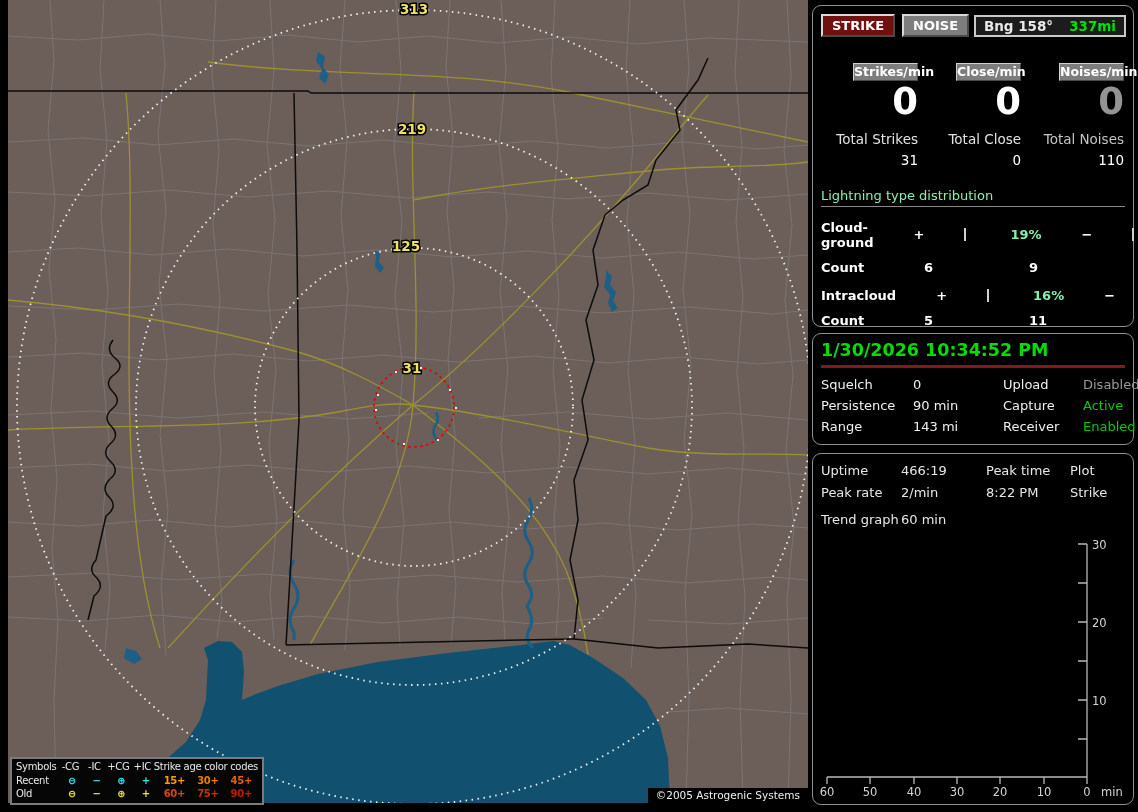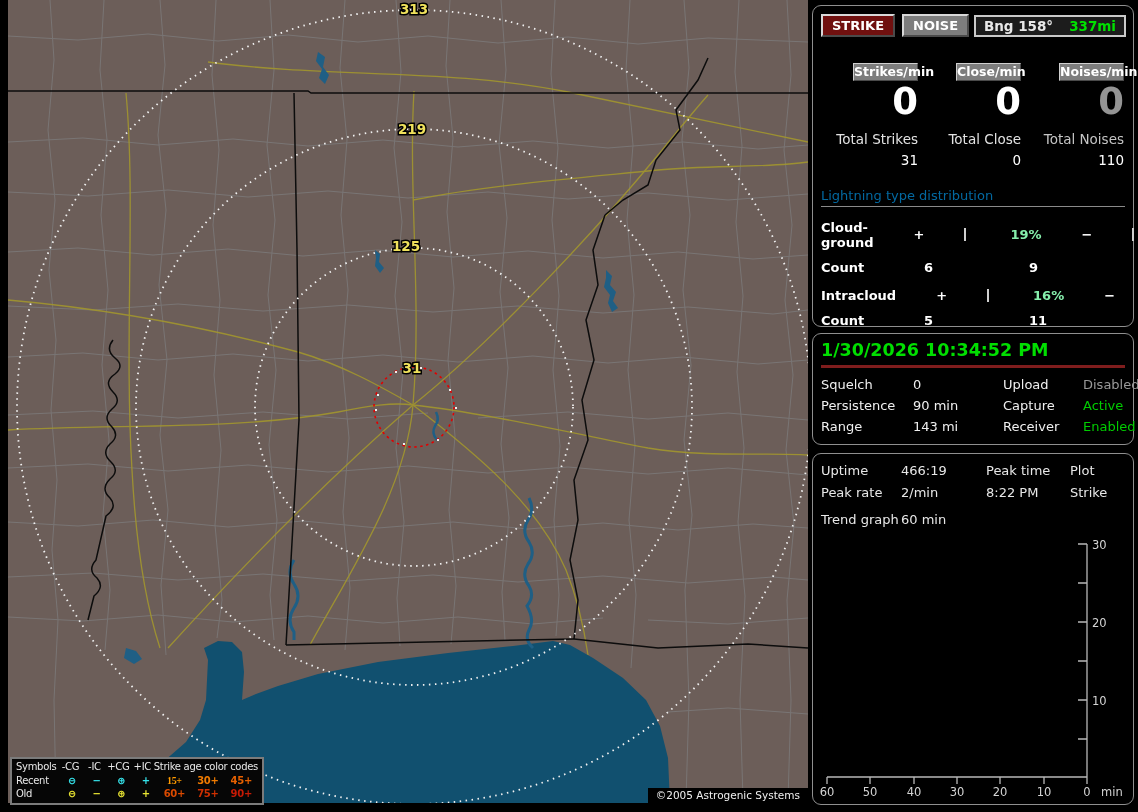--- a/index.html
+++ b/index.html
@@ -10,21 +10,21 @@
   .map-area svg{position:absolute;left:0;top:0;}
   .map-legend{position:absolute;left:2px;top:757px;width:254px;background:#060606;
               border:2px solid #7b7b7b;font-size:10px;letter-spacing:-0.3px;line-height:13.5px;
               padding:1px 4px 2px 4px;box-sizing:border-box;white-space:nowrap;}
   .lg-row{display:flex;align-items:center;}
   .lg-c0{width:44px;} .lg-sym{width:26px;text-align:center;} .lg-sym2{width:24px;text-align:center;}
   .lg-age{width:34px;text-align:center;font-weight:bold;}
   .lg-agehead{flex:1;text-align:center;}
   .row-recent .lg-sym,.row-recent .lg-sym2{color:#35e2ea;font-weight:bold;}
   .row-old .lg-sym,.row-old .lg-sym2{color:#e8e432;font-weight:bold;}
-  .age-0{color:#ff9a00;font-family:Liberation Serif, serif;} .age-1{color:#ef7a00;} .age-2{color:#e66000;}
+  .age-0{color:#ff9a00;} .age-1{color:#ef7a00;} .age-2{color:#e66000;}
   .age-3{color:#da4a00;} .age-4{color:#cf3000;} .age-5{color:#c61a05;}
   .map-copyright{position:absolute;right:0;bottom:0;background:#000;color:#efefef;
                  font-size:10.5px;padding:1px 8px 2px 8px;}
   
   .panel{position:absolute;left:812px;width:322px;background:#000;border:1px solid #8f8f8f;
          border-radius:9px;box-sizing:border-box;}
   .panel-top{top:5px;height:322px;}
   .panel-status{top:333px;height:112px;}
   .panel-stats{top:453px;height:352px;}
   .btnrow{display:flex;align-items:center;margin:8px 7px 0 8px;}
@@ -38,21 +38,21 @@
   .counters{display:flex;justify-content:space-between;margin:26px 9px 0 8px;}
   .counter{width:97px;text-align:right;}
   .pill{display:block;background:#7d7d7d;border:1px solid;border-color:#d0d0d0 #4a4a4a #4a4a4a #d0d0d0;
         color:#fff;font-size:12.5px;font-weight:bold;text-align:center;padding:0 0 1px 0;margin-left:32px;}
   .big{font-size:37px;font-weight:bold;color:#fff;line-height:1.05;margin-top:2px;}
   .counter-noises .big{color:#949494;}
   .tlabel{font-size:13.5px;color:#e2e2e2;margin-top:9px;white-space:nowrap;}
   .counter-noises .tlabel{color:#c4c4c4;}
   .tval{font-size:13.5px;color:#fff;margin-top:5px;}
   .dist{margin:20px 8px 0 8px;font-size:13px;}
-  .dist-title{color:#0369a1;padding-bottom:3px;border-bottom:1px solid #8a8a8a;}
+  .dist-title{color:#86efac;padding-bottom:3px;border-bottom:1px solid #8a8a8a;}
   .dist-row{display:flex;align-items:center;margin-top:13px;gap:40px;}
   .dist-label{width:90px;font-weight:bold;color:#fff;}
   .sign{width:13px;color:#fff;font-weight:bold;}
   .bar{width:55px;height:11px;border:1px solid #cfcfcf;background:#000;margin-right:4px;}
   .bar i{display:block;height:100%;}
   .f-cgp{width:36%;background:#ee1111;} .f-cgm{width:40%;background:#85bbe8;}
   .f-icp{width:30%;background:#ea6ec6;} .f-icm{width:48%;background:#10dc28;}
   .pct{width:37px;font-weight:bold;color:#86efac;}
   .count-row{display:flex;margin-top:10px;font-weight:bold;color:#fff;}
   .count-l{width:103px;font-weight:bold;} .count-v1{width:105px;}

